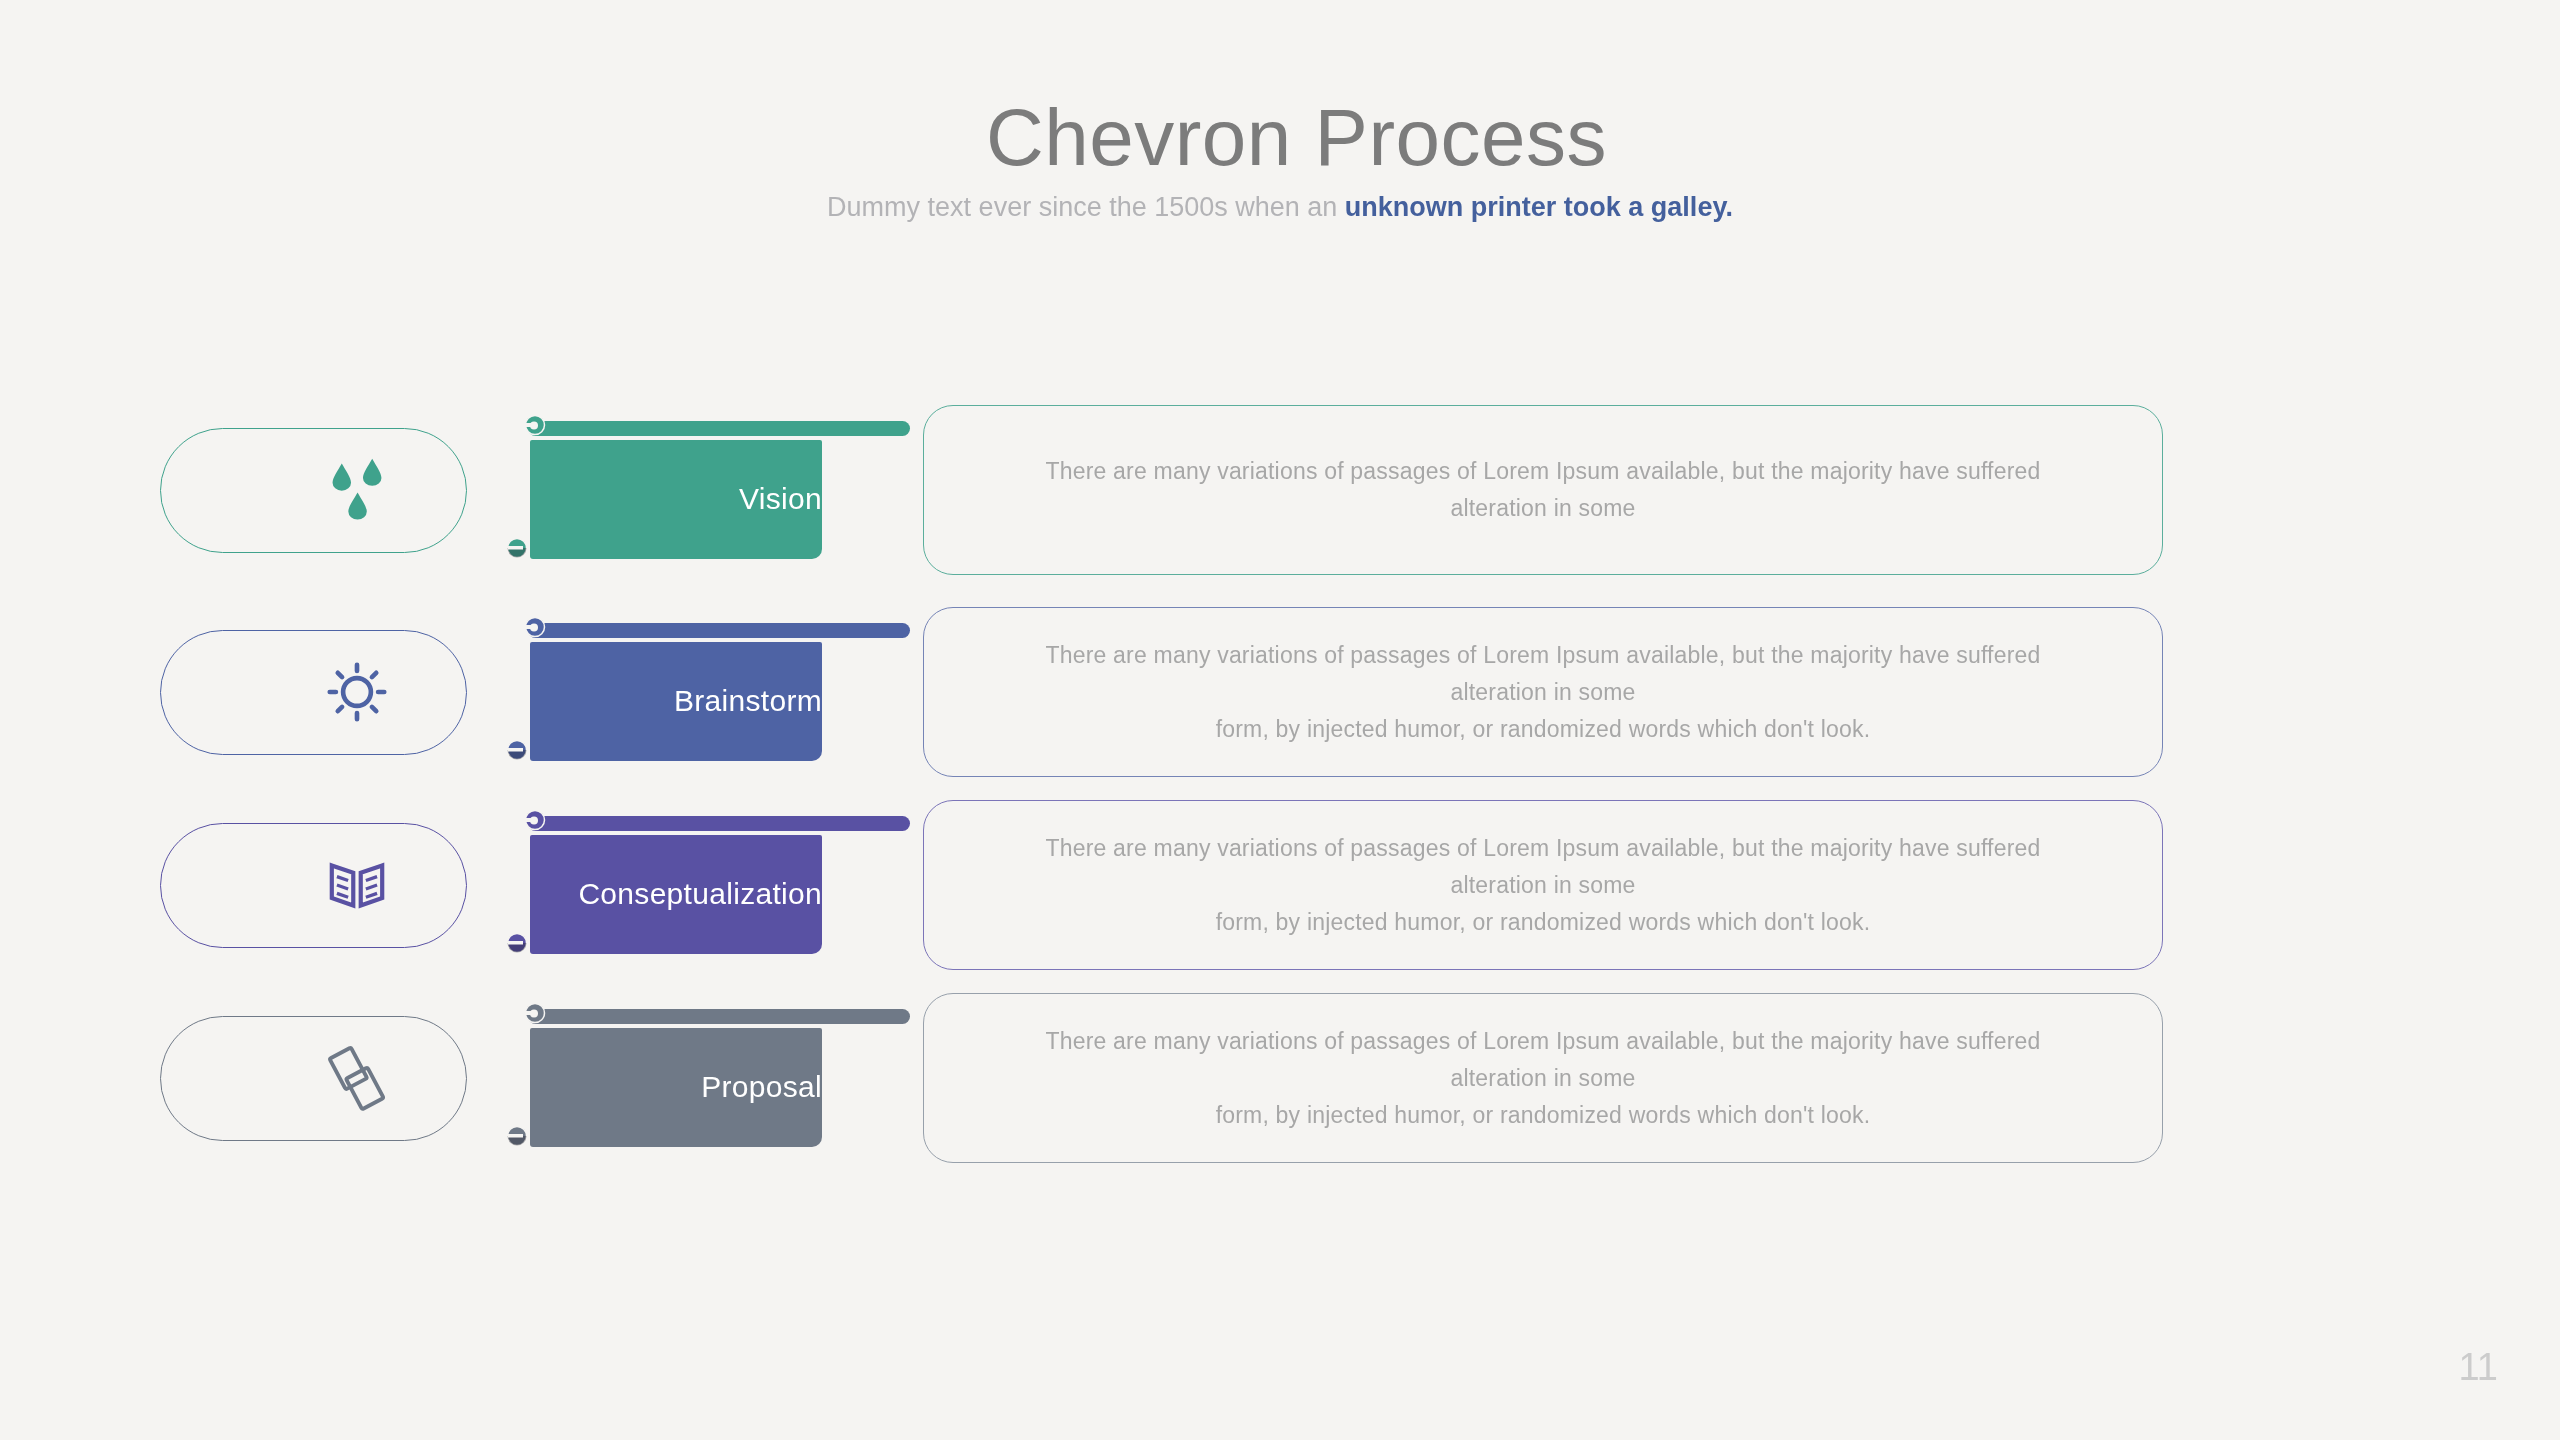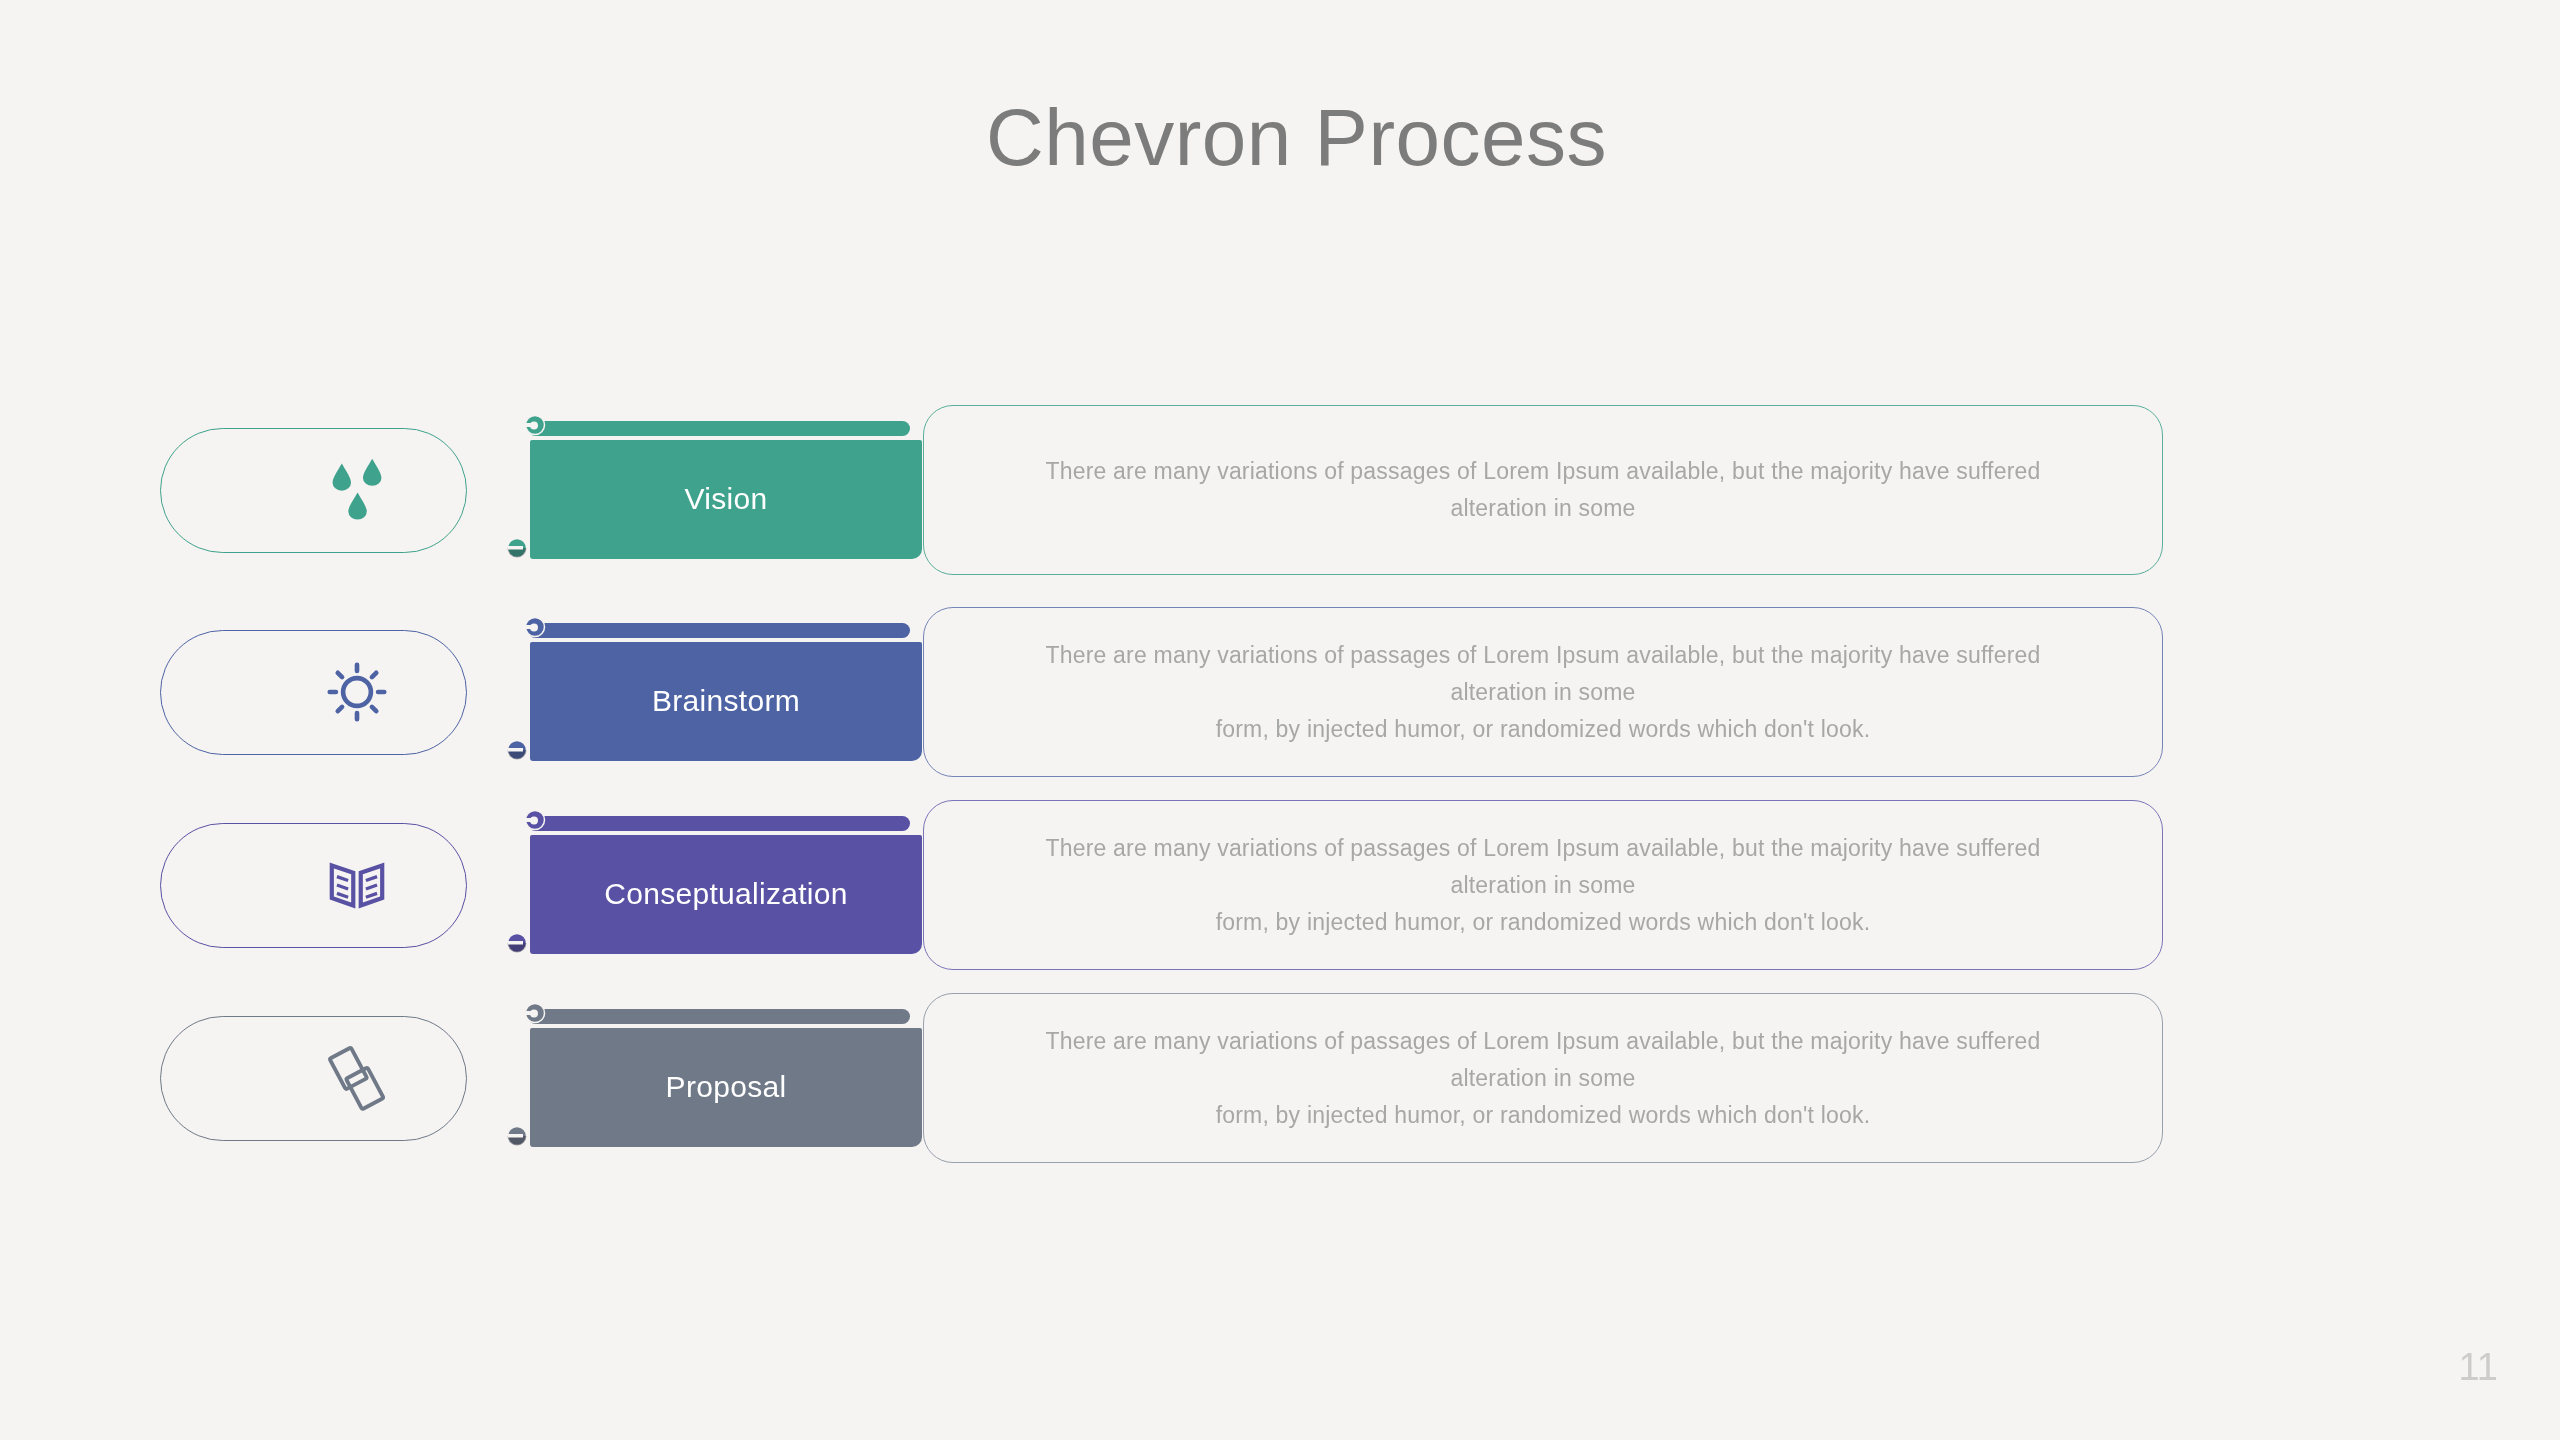--- a/index.html
+++ b/index.html
@@ -20,42 +20,43 @@
   .row:nth-child(2){margin-top:32px;}
   .row:nth-child(3){margin-top:23px;}
   .row:nth-child(4){margin-top:23px;}
 
   .pill{margin-left:160px;width:307px;height:125px;flex:none;border:1.5px solid var(--c);
         border-radius:63px;display:flex;align-items:center;justify-content:center;}
   .pill svg{transform:translateX(43px);display:block;}
 
   .ribbon{margin-left:39px;width:404px;height:145px;flex:none;position:relative;}
   .ribbon .bar{position:absolute;left:22px;top:3px;width:382px;height:15px;background:var(--c);border-radius:7.5px;}
-  .ribbon .rbody{position:absolute;left:24px;top:22px;width:392px;height:119px;background:var(--c);
-                 border-radius:2px 2px 10px 3px;display:flex;align-items:center;justify-content:center;}
+  .ribbon .rbody{position:absolute;left:24px;top:22px;width:292px;height:119px;background:var(--c);
+                 border-radius:2px 2px 10px 3px;display:flex;align-items:center;justify-content:flex-end;}
   .ribbon .rlabel{color:#ffffff;font-size:30px;letter-spacing:0.3px;}
   .curl{position:absolute;width:22px;height:22px;}
   .curl-top{left:18px;top:-3px;}
   .curl-bottom{left:0;top:119px;}
 
   .textbox{margin-left:13px;width:1240px;height:170px;flex:none;border:1.5px solid var(--cl);
            border-radius:30px;display:flex;align-items:center;justify-content:center;}
   .textbox p{width:100%;padding:0 70px;text-align:center;font-size:23px;line-height:37px;
              color:var(--body_text);letter-spacing:0.2px;}
   .textbox span{display:block;}
 
   .page-number{position:absolute;right:62px;top:1346px;font-size:38px;color:var(--page_number);}
 
   .icon-stroke{fill:none;stroke:var(--c);}
 </style>
 </head>
 <body>
 
 <div class="header">
   <h1 class="title">Chevron Process</h1>
+  <p class="subtitle"><span>Dummy text ever since the 1500s when an </span><span class="em">unknown printer took a galley.</span></p>
 </div>
 
 <div class="rows">
 
   <section class="row" style="--c: #3FA28C; --cl: #5BAE9C;">
     <div class="pill">
       <svg width="80" height="72" viewBox="0 0 71 75" preserveAspectRatio="none">
         <g style="fill:var(--c)">
           <path transform="translate(22,10)" d="M0 0 C-3.4 7.2 -8.2 14.6 -8.2 20 a8.2 8.2 0 0 0 16.4 0 C8.2 14.6 3.4 7.2 0 0 Z"></path>
           <path transform="translate(49,5)" d="M0 0 C-3.4 7.2 -8.2 14.6 -8.2 20 a8.2 8.2 0 0 0 16.4 0 C8.2 14.6 3.4 7.2 0 0 Z"></path>

